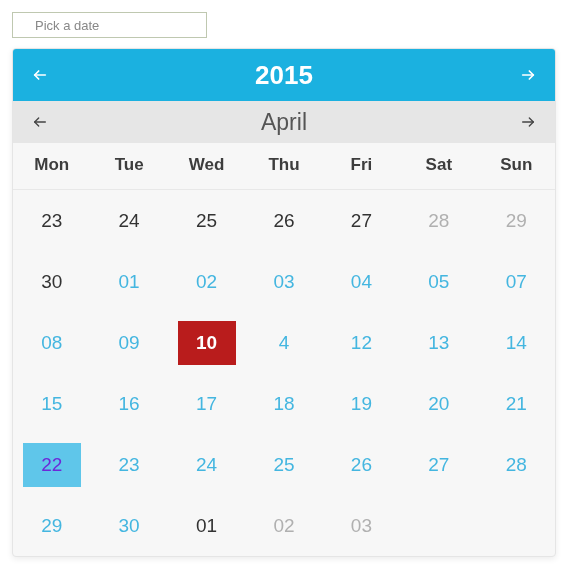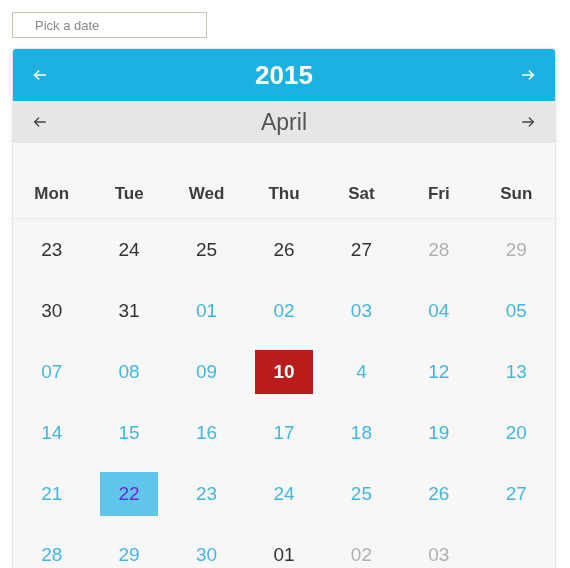--- a/index.html
+++ b/index.html
@@ -69,21 +69,20 @@
     grid-template-columns: repeat(7, 1fr);
     text-align: center;
   }
   .dow {
     padding: 12px 0 14px;
     font-size: 17px;
     font-weight: 700;
     color: #3d3d3d;
     border-bottom: 1px solid #e8e8e8;
     background: #f7f7f7;
-    margin-top: 29px;
   }
   .day {
     height: 61px;
     line-height: 61px;
     font-size: 19px;
     color: #333;
     cursor: pointer;
     position: relative;
   }
   .day.other { color: #b0b0b0; }
@@ -145,35 +144,34 @@
           <polyline points="14 6 20 12 14 18"></polyline>
         </svg>
     </span>
   </div>
 
   <div class="grid">
     <div class="dow">Mon</div>
     <div class="dow">Tue</div>
     <div class="dow">Wed</div>
     <div class="dow">Thu</div>
+    <div class="dow">Fri</div>
     <div class="dow">Sat</div>
-    <div class="dow">Fri</div>
     <div class="dow">Sun</div>
   </div>
 
   <div class="grid" id="days-grid">
       <div class="day"><span class="cell">23</span></div>
       <div class="day"><span class="cell">24</span></div>
       <div class="day"><span class="cell">25</span></div>
       <div class="day"><span class="cell">26</span></div>
       <div class="day"><span class="cell">27</span></div>
       <div class="day other"><span class="cell">28</span></div>
       <div class="day other"><span class="cell">29</span></div>
       <div class="day"><span class="cell">30</span></div>
-      <div class="day"><span class="cell">31</span></div>
       <div class="day cur"><span class="cell">01</span></div>
       <div class="day cur"><span class="cell">02</span></div>
       <div class="day cur"><span class="cell">03</span></div>
       <div class="day cur"><span class="cell">04</span></div>
       <div class="day cur"><span class="cell">05</span></div>
       <div class="day cur"><span class="cell">07</span></div>
       <div class="day cur"><span class="cell">08</span></div>
       <div class="day cur"><span class="cell">09</span></div>
       <div class="day cur selected"><span class="cell">10</span></div>
       <div class="day cur"><span class="cell">4</span></div>

